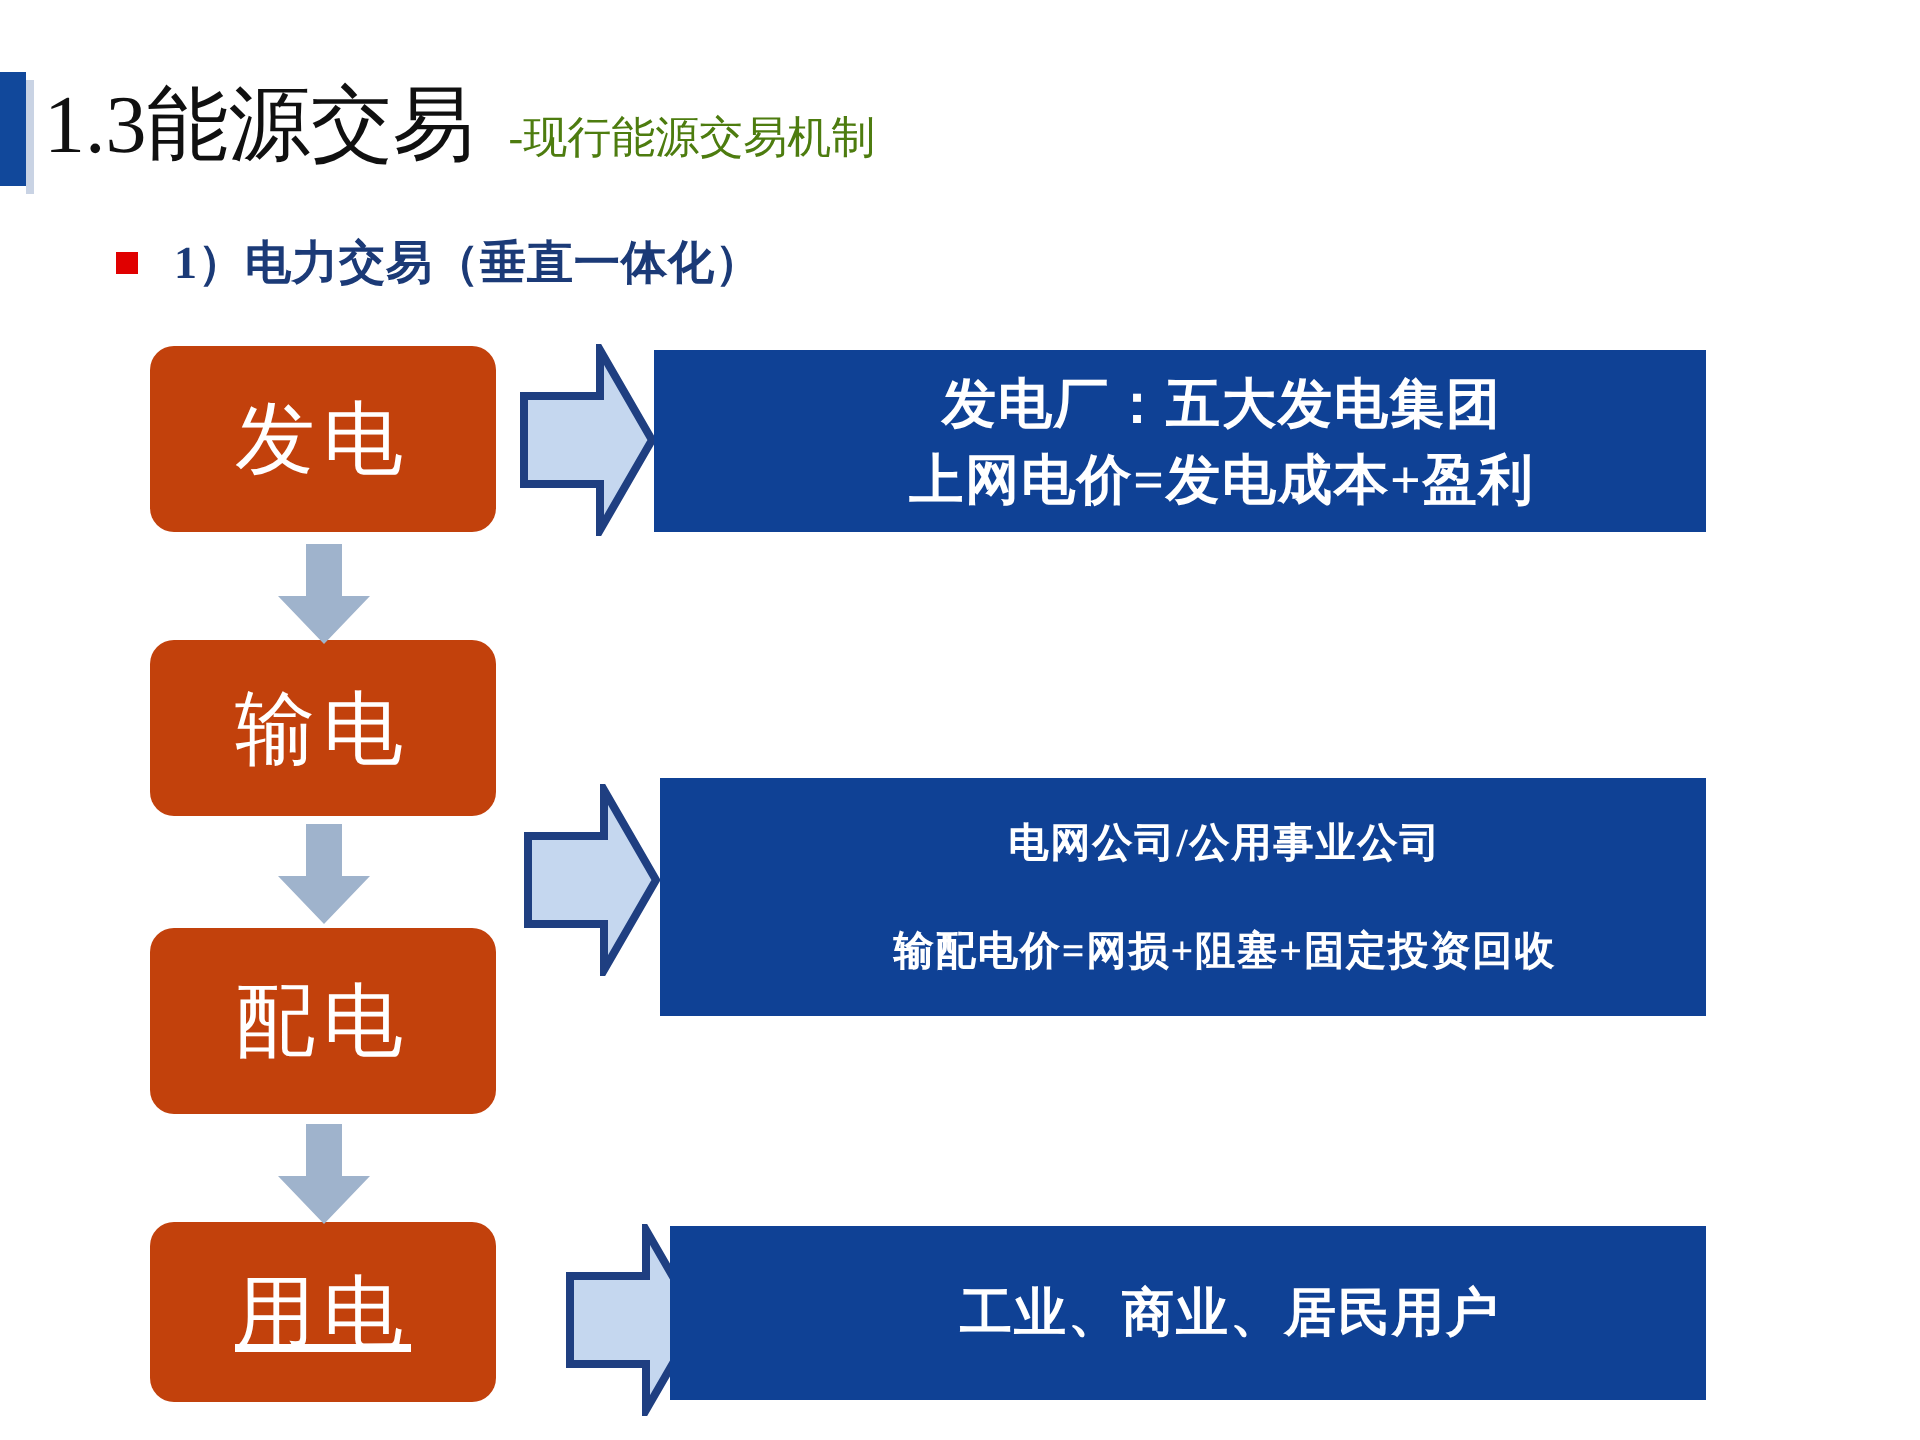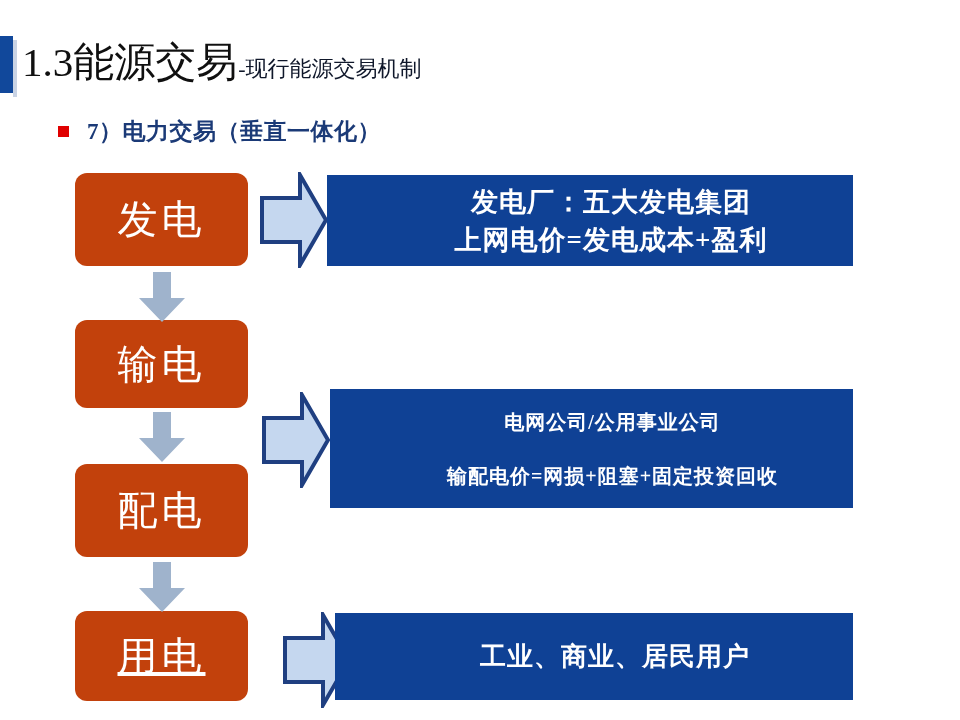--- a/index.html
+++ b/index.html
@@ -48,22 +48,22 @@
     font-family: "Liberation Serif", "DejaVu Serif", serif;
     font-size: 41px;
     line-height: 50px;
     color: #101010;
     letter-spacing: 0px;
   }
   .title-sub {
     font-family: "Liberation Serif", "DejaVu Serif", serif;
     font-size: 22px;
     line-height: 28px;
-    color: #0f172a;
-    margin-left: 1px;
+    color: #4d7c0f;
+    margin-left: 17px;
   }
 
   
   .bullet-row {
     position: absolute;
     left: 58px;
     top: 116px;
     display: flex;
     align-items: center;
     white-space: nowrap;
@@ -178,21 +178,21 @@
   <div class="title-accent"></div>
   <div class="title-accent-shadow"></div>
 
   <div class="title-row">
     <span class="title-main">1.3能源交易</span>
     <span class="title-sub">-现行能源交易机制</span>
   </div>
 
   <div class="bullet-row">
     <span class="bullet-marker"></span>
-    <span class="bullet-text">7）电力交易（垂直一体化）</span>
+    <span class="bullet-text">1）电力交易（垂直一体化）</span>
   </div>
 
   <div class="stage-box stage-1">发电</div>
   <div class="stage-box stage-2">输电</div>
   <div class="stage-box stage-3">配电</div>
   <div class="stage-box stage-4">用电</div>
 
   <div class="down-arrow da-1">
     <svg viewBox="0 0 46 50" preserveAspectRatio="none">
       <polygon points="14,0 32,0 32,26 46,26 23,50 0,26 14,26" fill="#9fb3cc"></polygon>

